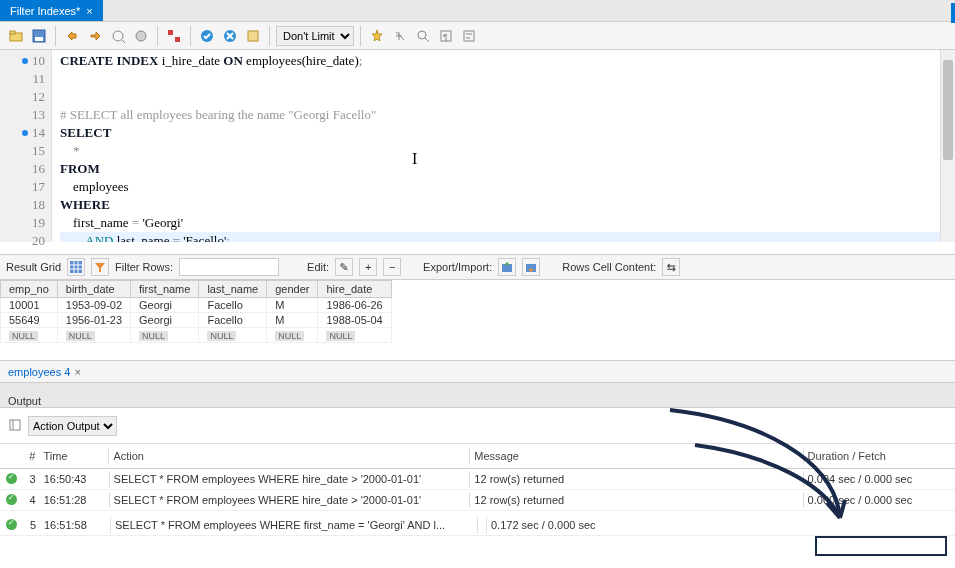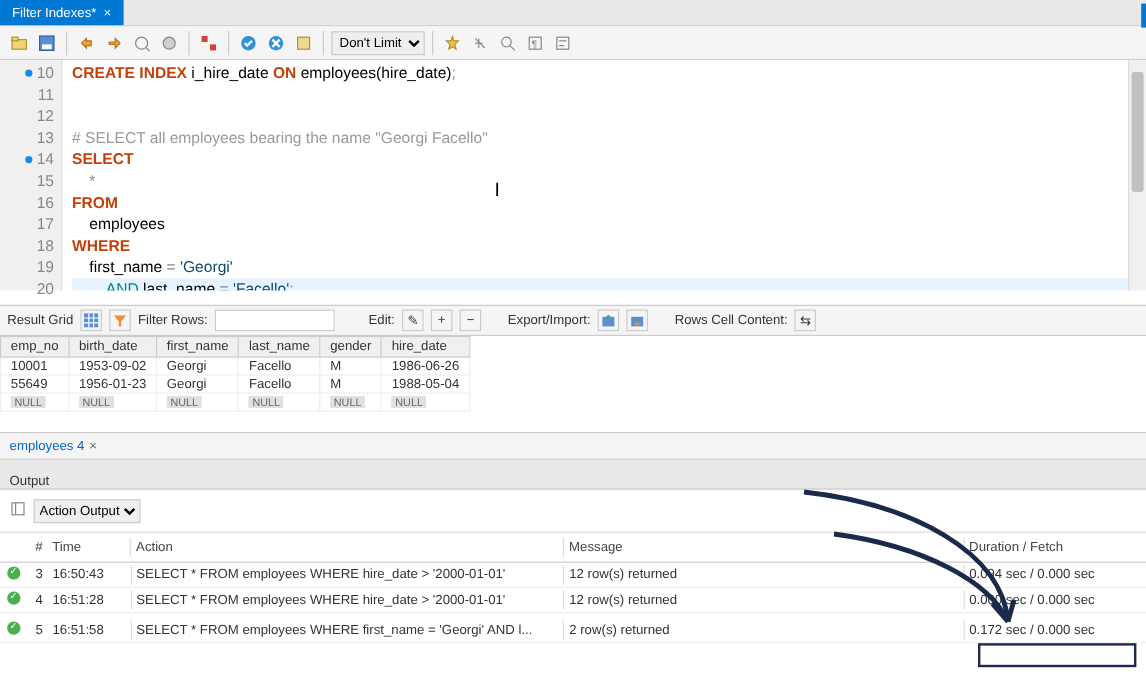--- a/index.html
+++ b/index.html
@@ -4,31 +4,31 @@
 <style>
 * { margin:0; padding:0; box-sizing:border-box; }
 body { font-family:"Segoe UI",Tahoma,sans-serif; font-size:11px; background:#fff; color:#333; width:955px; height:568px; overflow:hidden; position:relative; }
 .tab-bar { background:#e8e8e8; height:22px; display:flex; border-bottom:1px solid #ccc; }
 .tab { background:#0078d4; color:#fff; padding:3px 10px; display:flex; align-items:center; gap:6px; font-size:11px; }
 .tab .close-x { cursor:pointer; font-size:11px; }
 .toolbar { height:28px; background:#f5f5f5; display:flex; align-items:center; padding:0 6px; gap:3px; border-bottom:1px solid #d0d0d0; }
 .toolbar .sep { width:1px; height:20px; background:#ccc; margin:0 3px; }
 .toolbar .tb-btn { width:20px; height:20px; display:flex; align-items:center; justify-content:center; cursor:pointer; border:1px solid transparent; }
 .toolbar select { font-size:11px; height:20px; border:1px solid #ccc; padding:0 2px; }
-.editor { height:192px; display:flex; font-family:Liberation Sans, sans-serif; font-size:13px; position:relative; background:#fff; }
+.editor { height:192px; display:flex; font-family:Liberation Serif, serif; font-size:13px; position:relative; background:#fff; }
 .gutter { background:#f0f0f0; text-align:right; color:#888; user-select:none; padding:2px 6px 0 0; width:52px; border-right:1px solid #e0e0e0; line-height:18px; }
 .gutter .gline { display:flex; justify-content:flex-end; align-items:center; gap:4px; height:18px; }
 .gutter .dot { display:inline-block; width:6px; height:6px; border-radius:50%; background:#1e88e5; }
 .code { flex:1; padding:2px 8px; line-height:18px; position:relative; overflow:hidden; }
 .code-line { height:18px; white-space:pre; }
 .hl-line { background:#e6f2ff; }
-.kw-blue { color:#c2410c; font-weight:bold; }
+.kw-blue { color:#0f172a; font-weight:bold; }
 .kw-teal { color:#008080; }
 .kw-comment { color:#999; }
-.kw-str { color:#0c4a6e; }
+.kw-str { color:#000000; }
 .kw-op { color:#888; }
 .kw-black { color:#000; }
 .vscroll { position:absolute; right:0; top:0; width:15px; height:100%; background:#f0f0f0; border-left:1px solid #ddd; }
 .vscroll .thumb { position:absolute; left:2px; right:2px; background:#c0c0c0; border-radius:2px; }
 .results-bar { height:26px; background:#f5f5f5; border-top:1px solid #ccc; border-bottom:1px solid #ccc; display:flex; align-items:center; padding:0 6px; gap:6px; font-size:11px; margin-top:12px; }
 .results-bar .lbl { font-weight:normal; }
 .results-bar input { border:1px solid #ccc; height:18px; font-size:11px; padding:0 3px; width:100px; }
 .results-bar .mini { width:18px; height:18px; display:flex; align-items:center; justify-content:center; border:1px solid #ccc; cursor:pointer; }
 .grid { overflow:auto; height:80px; }
 table.data { border-collapse:collapse; font-size:11px; }
@@ -354,21 +354,20 @@
         <span class="sep-col"></span>
   <span class="col-dur">0.000 sec / 0.000 sec</span>
       </div>
       <div class="data-row" style="padding-top: 6px;">
         <span class="col-status"><span class="ok-dot"></span></span>
   <span class="col-num">5</span>
         <span class="col-time">16:51:58</span>
         <span class="sep-col"></span>
   <span class="col-action">SELECT     * FROM    employees WHERE     first_name = 'Georgi'         AND l...</span>
         <span class="sep-col"></span>
-  <span class="col-msg">2 row(s) returned</span>
         <span class="sep-col"></span>
   <span class="col-dur">0.172 sec / 0.000 sec</span>
       </div>
     </div>
 </div>
 
 <div class="annot" style="left:640px; top:400px; width:300px; height:150px;">
   <svg width="300" height="150">
     <path d="M30 10 C 120 20, 195 60, 200 118" stroke="#1a2a4a" stroke-width="4" fill="none"></path>
     <path d="M55 45 C 130 55, 185 85, 200 118" stroke="#1a2a4a" stroke-width="4" fill="none"></path>

